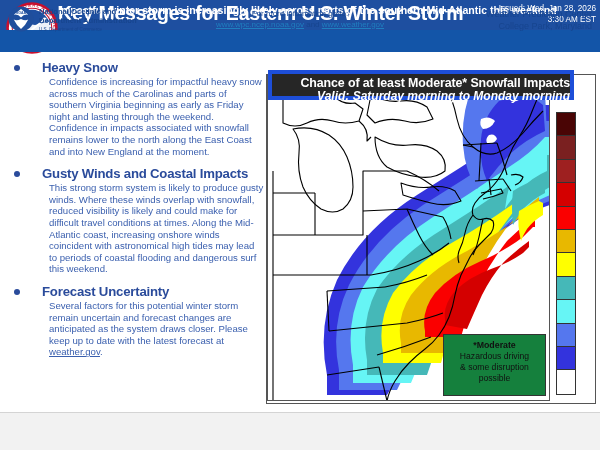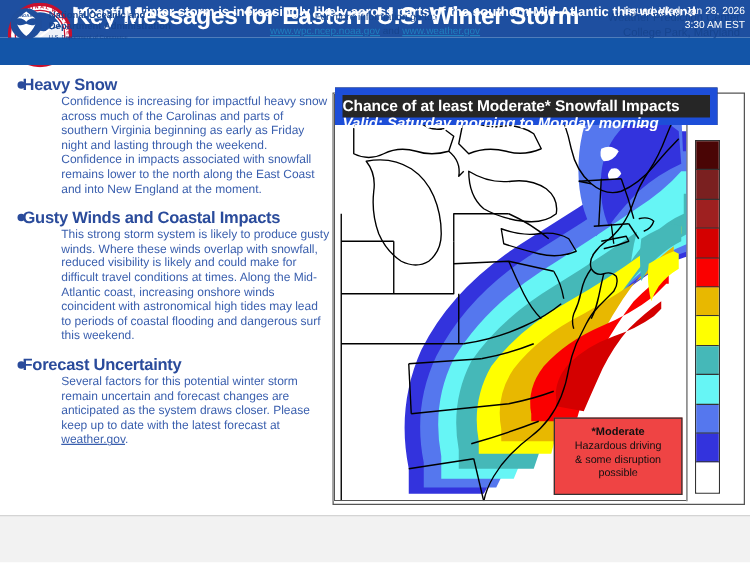--- a/index.html
+++ b/index.html
@@ -40,21 +40,21 @@
   
   #bullets {
     position: absolute; left: 6px; top: 60px; width: 258px; height: 348px;
   }
   .bullet-block { position: relative; margin-bottom: 9px; }
   .bullet-dot {
     position: absolute; left: 8px; top: 5px;
     width: 6px; height: 6px; border-radius: 50%; background: #2a4b9b;
   }
   .bullet-head {
-    margin-left: 12px;
+    margin-left: 36px;
     font-size: 13.2px; font-weight: bold; color: #2a4b9b;
     line-height: 15px; letter-spacing: -0.2px;
   }
   .bullet-body {
     margin-left: 43px; margin-top: 1px;
     font-size: 9.6px; color: #3a5fae; line-height: 11.6px;
   }
   .wx-link { color: #3a5fae; text-decoration: underline; }
 
   
@@ -67,22 +67,22 @@
     position: absolute; left: 0; top: 0; width: 283px; height: 326px;
     overflow: hidden; background: #ffffff;
     border-right: 1px solid #555;
   }
   #map-svg { position: absolute; left: 0; top: 0; }
 
   
   #map-title-banner {
     position: absolute; left: 268px; top: 70px;
     width: 306px; height: 30px;
-    background: #262626; border: 6px solid #1d4ed8;
-    text-align: left; padding-top: 2px; z-index: 6;
+    background: #262626; border: 4px solid #1d4ed8;
+    text-align: right; padding-top: 2px; z-index: 6;
   }
   #map-title {
     font-size: 12.4px; font-weight: bold; color: #ffffff; line-height: 15px;
     letter-spacing: -0.1px;
   }
   #map-valid {
     font-size: 12px; font-style: italic; font-weight: bold;
     color: #ffffff; line-height: 11px;
   }
 
@@ -97,21 +97,21 @@
   .legend-label {
     position: absolute; left: 580px;
     font-size: 7.4px; font-weight: bold; color: #111;
     white-space: nowrap; z-index: 5; padding-left: 33px;
   }
 
   
   #moderate-box {
     position: absolute; left: 443px; top: 334px;
     width: 103px; height: 62px;
-    background: #ef4444; border: 1.4px solid #333;
+    background: #15803d; border: 1.4px solid #333;
     text-align: center; padding-top: 5px; z-index: 6;
   }
   #moderate-title { font-size: 8.8px; font-weight: bold; color: #111; line-height: 11px; }
   #moderate-body { font-size: 8.6px; color: #111; line-height: 11px; }
 
   
   #footer {
     position: absolute; left: 0; top: 412px; width: 600px; height: 38px;
     background: #f2f2f2; border-top: 1px solid #d4d4d4;
   }

